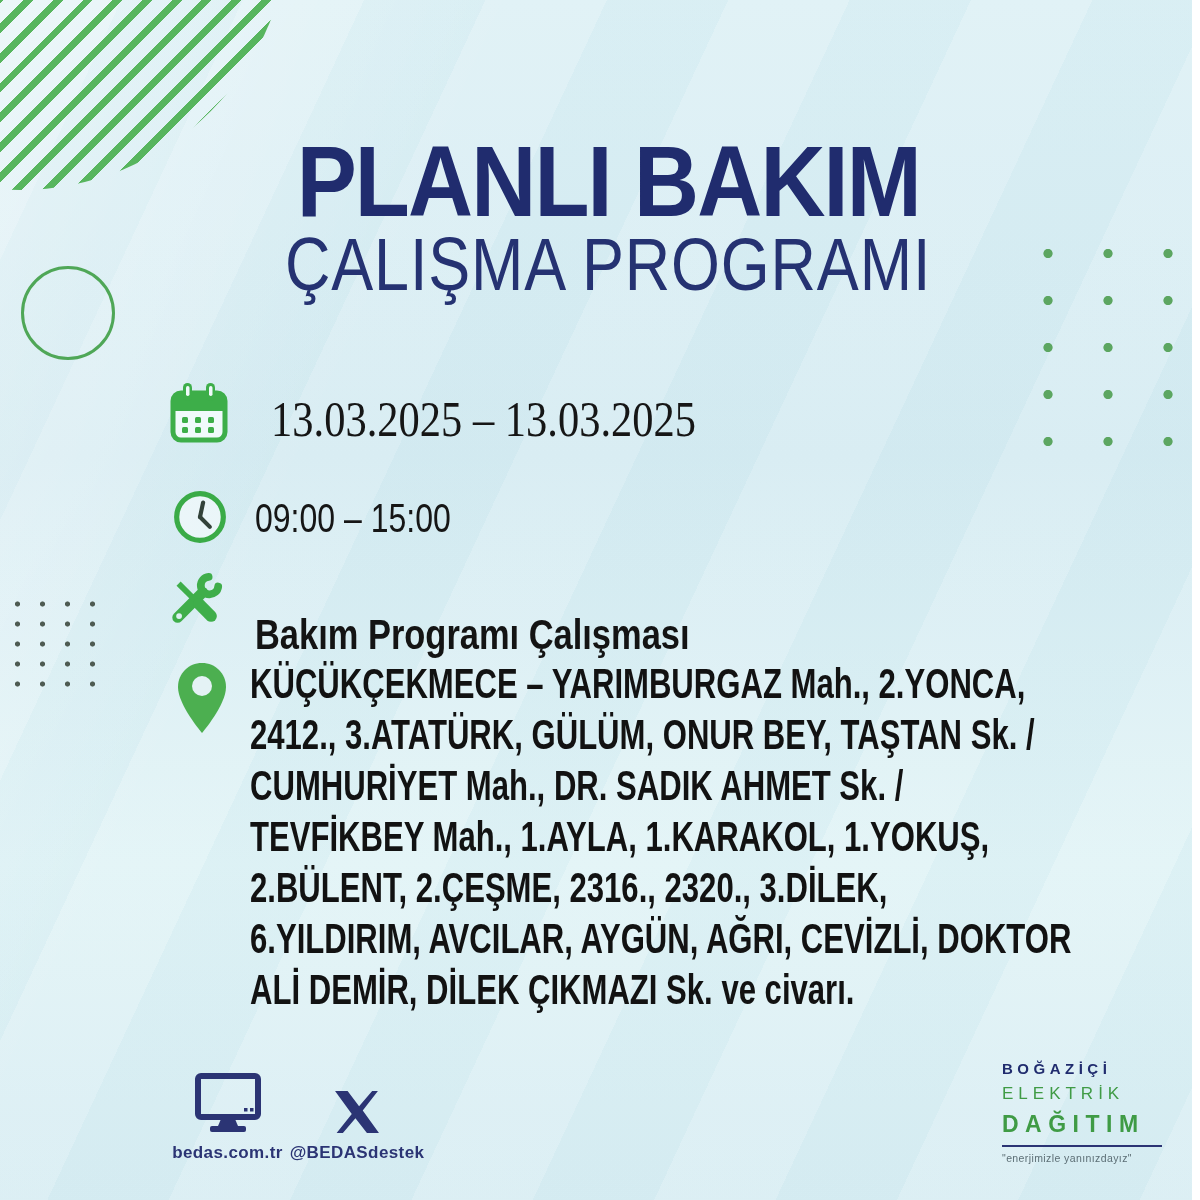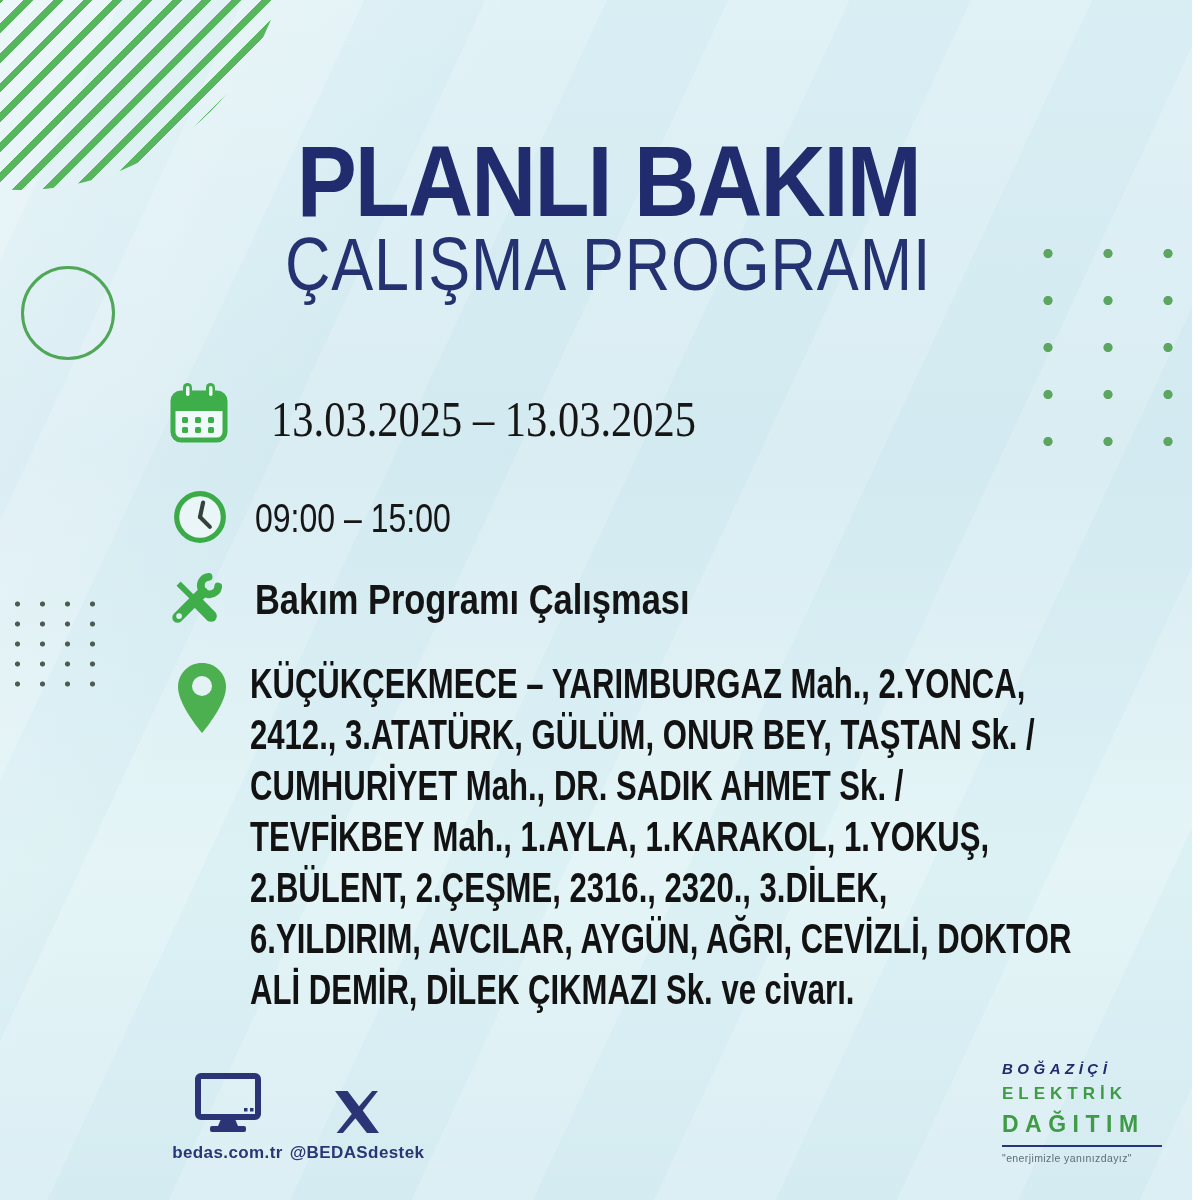--- a/index.html
+++ b/index.html
@@ -38,34 +38,34 @@
   .title2{position:absolute;left:8px;top:222px;width:1200px;text-align:center;
     color:#253272;font-size:74px;font-weight:400;white-space:nowrap;}
   .title2>span{display:inline-block;transform:scaleX(0.85);transform-origin:center;letter-spacing:1px;}
   
   .row-icon{position:absolute;}
   .date-text{position:absolute;left:255px;top:390px;font-family:"Liberation Serif",serif;
     font-size:50px;color:#161616;white-space:nowrap;margin-left:16px;}
   .date-text>span{display:inline-block;transform:scaleX(0.85);transform-origin:left center;}
   .time-text{position:absolute;left:255px;top:496px;font-size:40px;color:#161616;white-space:nowrap;}
   .time-text>span{display:inline-block;transform:scaleX(0.80);transform-origin:left center;}
-  .work-text{position:absolute;left:255px;top:576px;font-size:42px;font-weight:700;color:#141414;white-space:nowrap;}
+  .work-text{position:absolute;left:255px;top:611px;font-size:42px;font-weight:700;color:#141414;white-space:nowrap;}
   .work-text>span{display:inline-block;transform:scaleX(0.82);transform-origin:left center;}
   .location-block{position:absolute;left:250px;top:658px;color:#121212;
     font-size:42px;font-weight:700;line-height:51px;
     transform:scaleX(0.74);transform-origin:left top;}
   .location-block div{white-space:nowrap;}
   
   .contact{position:absolute;text-align:center;}
   .contact .cicon{height:66px;display:flex;align-items:flex-end;justify-content:center;}
   .contact .clabel{margin-top:9px;font-size:17px;font-weight:700;color:#2b3474;letter-spacing:.4px;white-space:nowrap;}
   
   .logo{position:absolute;left:1002px;top:1060px;width:195px;}
-  .logo .l1{color:#202c6e;font-size:15px;font-weight:700;letter-spacing:4.5px;white-space:nowrap;font-style:italic;}
-  .logo .l2{color:#3f9b45;font-size:17px;font-weight:700;letter-spacing:5px;margin-top:7px;white-space:nowrap;}
+  .logo .l1{color:#202c6e;font-size:15px;font-weight:700;letter-spacing:4.5px;white-space:nowrap;}
+  .logo .l2{color:#3f9b45;font-size:17px;font-weight:400;letter-spacing:5px;margin-top:7px;white-space:nowrap;}
   .logo .l3{color:#3f9b45;font-size:23px;font-weight:700;letter-spacing:6.5px;margin-top:7px;white-space:nowrap;}
   .logo .rule{width:160px;height:2px;background:#2b3474;margin-top:7px;}
   .logo .tagline{color:#5c6e75;font-size:10.5px;margin-top:5px;letter-spacing:.4px;white-space:nowrap;}
 </style>
 </head>
 <body>
 
 <div class="canvas">
 
   <div class="stripes"></div>

